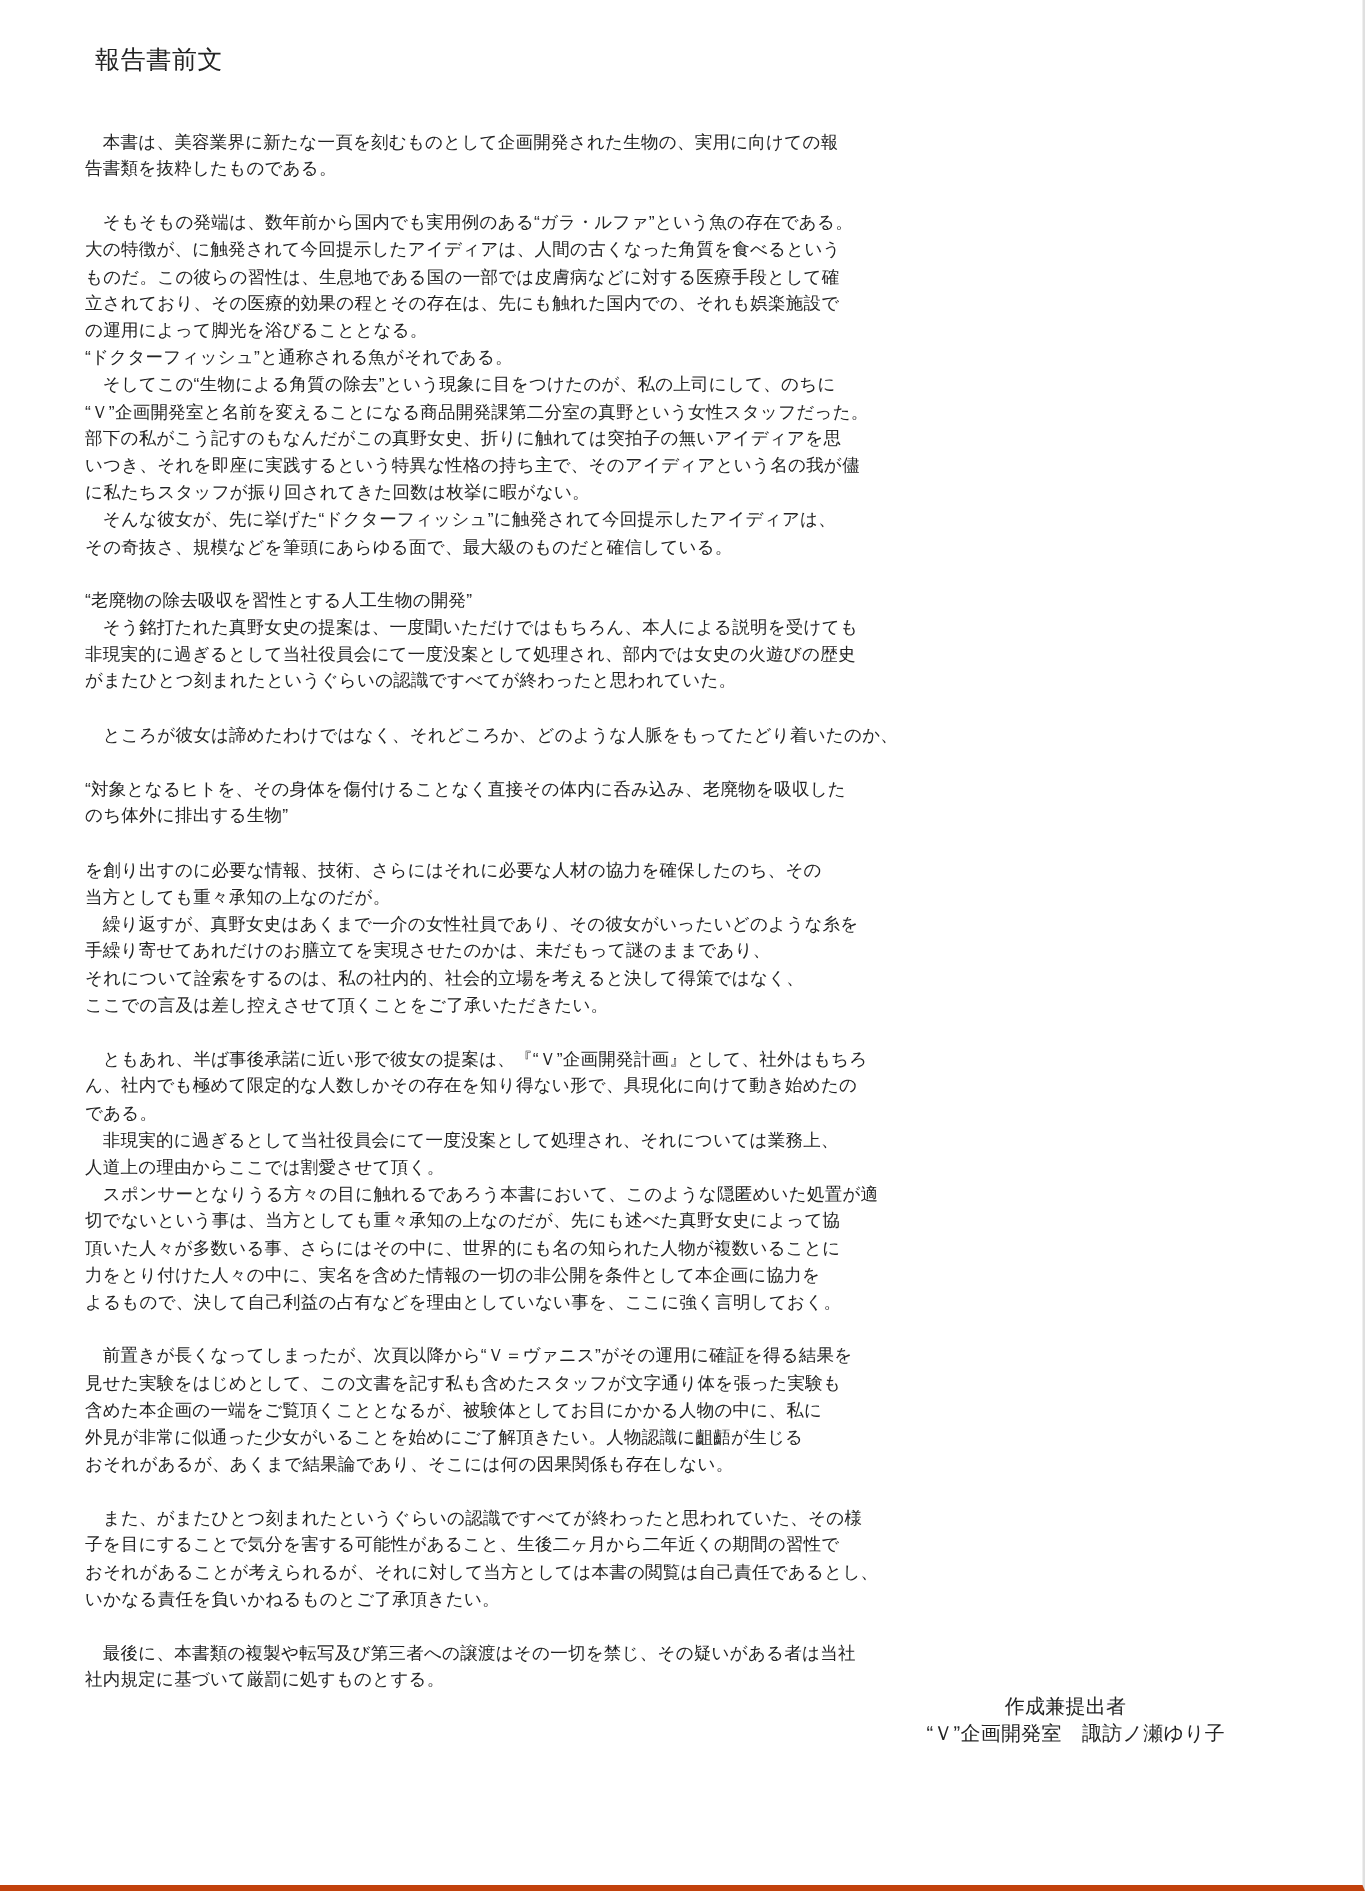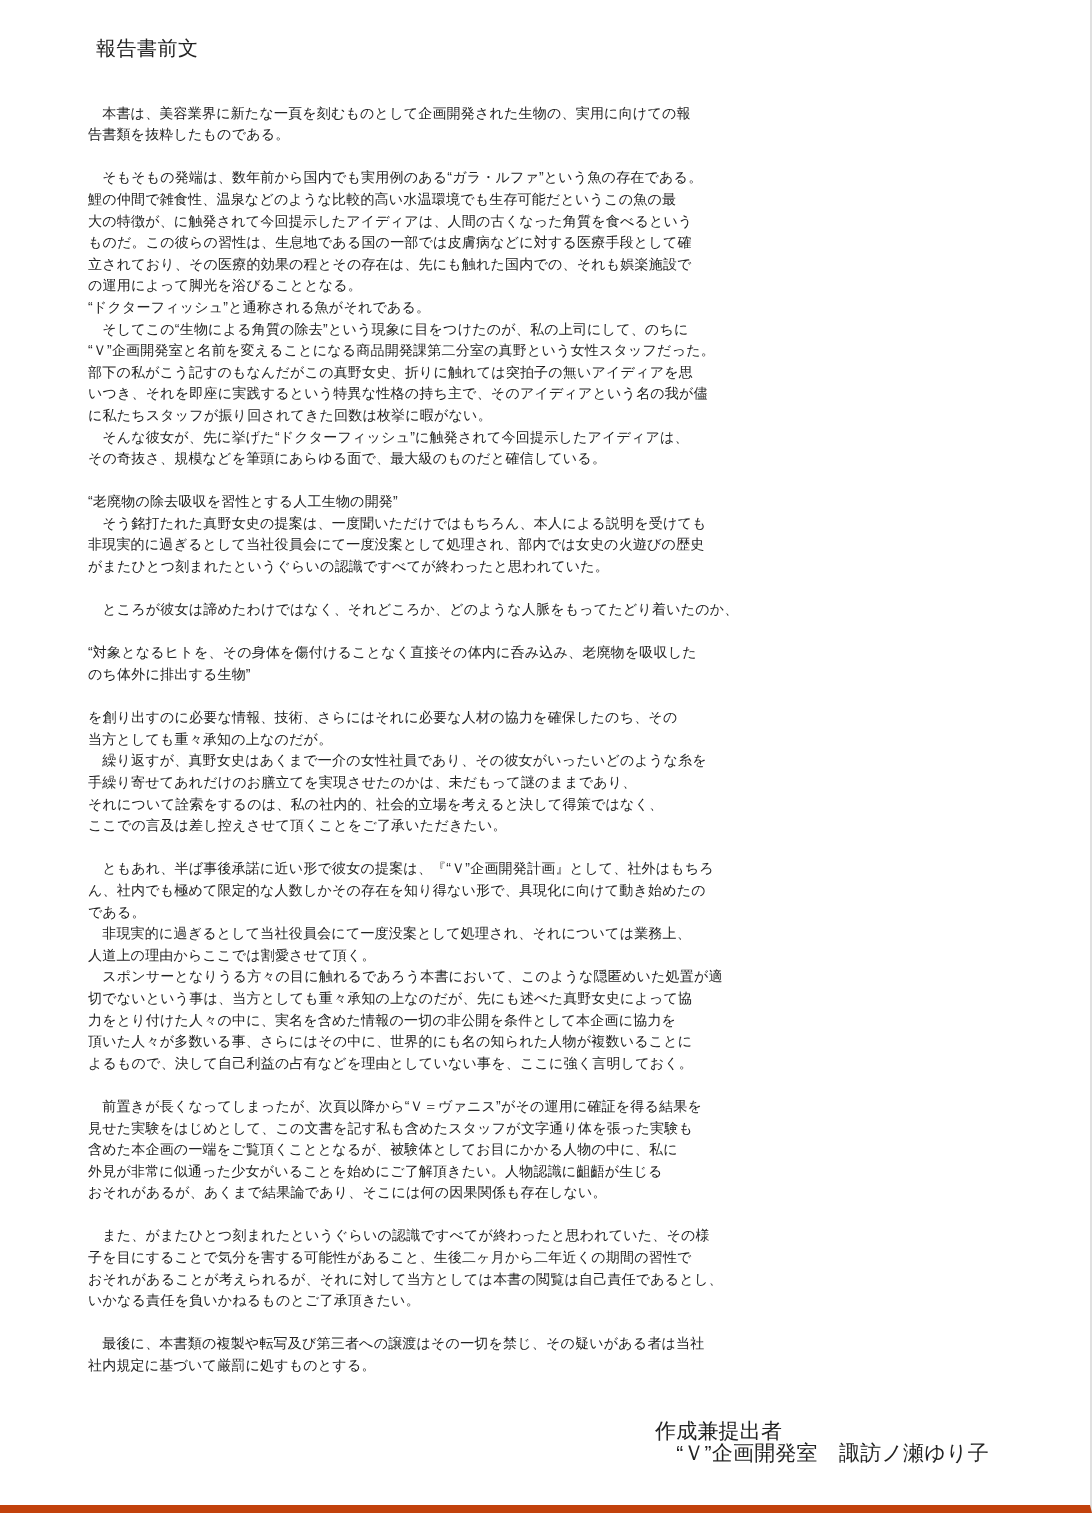--- a/index.html
+++ b/index.html
@@ -11,64 +11,63 @@
     width: 1092px;
     height: 1513px;
     overflow: hidden;
     font-family: "Liberation Sans", "DejaVu Sans", sans-serif;
     color: #232323;
   }
   .page {
     box-sizing: border-box;
     width: 1092px;
     height: 1513px;
-    padding: 38px 20px 20px 88px;
+    padding: 38px 20px 20px 68px;
     background: #ffffff;
     border-right: 2px solid #e0e0e0;
-    border-bottom: 8px solid #c2410c;
+    border-bottom: 5px solid #c2410c;
     position: relative;
   }
   .title {
     font-size: 20px;
     font-weight: normal;
     margin: 0 0 43px 8px;
     line-height: 21.6px;
     letter-spacing: 0.5px;
   }
   .body-lines {
     font-size: 14px;
     line-height: 21.6px;
     margin-top: 32px;
   }
   .line {
     white-space: pre-wrap;
     min-height: 21.6px;
     letter-spacing: 0.2px;
   }
   .signature {
-    margin-top: 43px;
     margin-left: 567px;
-    font-size: 21px;
+    font-size: 16px;
     line-height: 22px;
+    text-align: center;
   }
   .signature .line {
     min-height: 22px;
   }
 </style>
 </head>
 <body>
 
 <div class="page">
   <h1 class="title">報告書前文</h1>
   <div class="body-lines">
       <div class="line">　本書は、美容業界に新たな一頁を刻むものとして企画開発された生物の、実用に向けての報</div>
       <div class="line">告書類を抜粋したものである。</div>
       <div class="line"></div>
       <div class="line">　そもそもの発端は、数年前から国内でも実用例のある“ガラ・ルファ”という魚の存在である。</div>
-      <div class="line">鯉の仲間で雑食性、温泉などのような比較的高い水温環境でも生存可能だというこの魚の最</div>
       <div class="line">大の特徴が、に触発されて今回提示したアイディアは、人間の古くなった角質を食べるという</div>
       <div class="line">ものだ。この彼らの習性は、生息地である国の一部では皮膚病などに対する医療手段として確</div>
       <div class="line">立されており、その医療的効果の程とその存在は、先にも触れた国内での、それも娯楽施設で</div>
       <div class="line">の運用によって脚光を浴びることとなる。</div>
       <div class="line">“ドクターフィッシュ”と通称される魚がそれである。</div>
       <div class="line">　そしてこの“生物による角質の除去”という現象に目をつけたのが、私の上司にして、のちに</div>
       <div class="line">“Ｖ”企画開発室と名前を変えることになる商品開発課第二分室の真野という女性スタッフだった。</div>
       <div class="line">部下の私がこう記すのもなんだがこの真野女史、折りに触れては突拍子の無いアイディアを思</div>
       <div class="line">いつき、それを即座に実践するという特異な性格の持ち主で、そのアイディアという名の我が儘</div>
       <div class="line">に私たちスタッフが振り回されてきた回数は枚挙に暇がない。</div>
@@ -92,22 +91,22 @@
       <div class="line">それについて詮索をするのは、私の社内的、社会的立場を考えると決して得策ではなく、</div>
       <div class="line">ここでの言及は差し控えさせて頂くことをご了承いただきたい。</div>
       <div class="line"></div>
       <div class="line">　ともあれ、半ば事後承諾に近い形で彼女の提案は、『“Ｖ”企画開発計画』として、社外はもちろ</div>
       <div class="line">ん、社内でも極めて限定的な人数しかその存在を知り得ない形で、具現化に向けて動き始めたの</div>
       <div class="line">である。</div>
       <div class="line">　非現実的に過ぎるとして当社役員会にて一度没案として処理され、それについては業務上、</div>
       <div class="line">人道上の理由からここでは割愛させて頂く。</div>
       <div class="line">　スポンサーとなりうる方々の目に触れるであろう本書において、このような隠匿めいた処置が適</div>
       <div class="line">切でないという事は、当方としても重々承知の上なのだが、先にも述べた真野女史によって協</div>
+      <div class="line">頂いた人々が多数いる事、さらにはその中に、世界的にも名の知られた人物が複数いることに</div>
       <div class="line">力をとり付けた人々の中に、実名を含めた情報の一切の非公開を条件として本企画に協力を</div>
-      <div class="line">頂いた人々が多数いる事、さらにはその中に、世界的にも名の知られた人物が複数いることに</div>
       <div class="line">よるもので、決して自己利益の占有などを理由としていない事を、ここに強く言明しておく。</div>
       <div class="line"></div>
       <div class="line">　前置きが長くなってしまったが、次頁以降から“Ｖ＝ヴァニス”がその運用に確証を得る結果を</div>
       <div class="line">見せた実験をはじめとして、この文書を記す私も含めたスタッフが文字通り体を張った実験も</div>
       <div class="line">含めた本企画の一端をご覧頂くこととなるが、被験体としてお目にかかる人物の中に、私に</div>
       <div class="line">外見が非常に似通った少女がいることを始めにご了解頂きたい。人物認識に齟齬が生じる</div>
       <div class="line">おそれがあるが、あくまで結果論であり、そこには何の因果関係も存在しない。</div>
       <div class="line"></div>
       <div class="line">　また、がまたひとつ刻まれたというぐらいの認識ですべてが終わったと思われていた、その様</div>
       <div class="line">子を目にすることで気分を害する可能性があること、生後二ヶ月から二年近くの期間の習性で</div>

